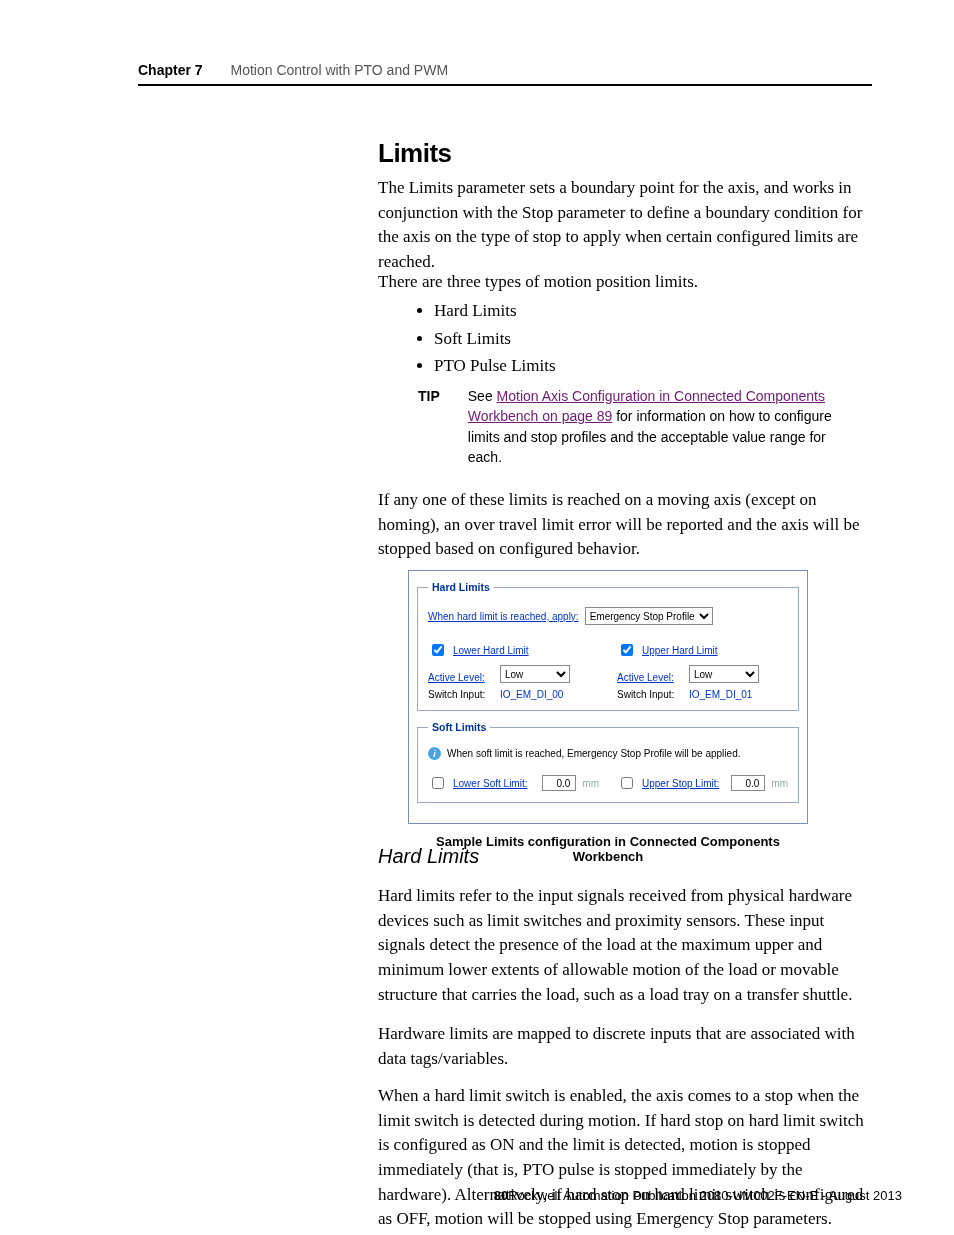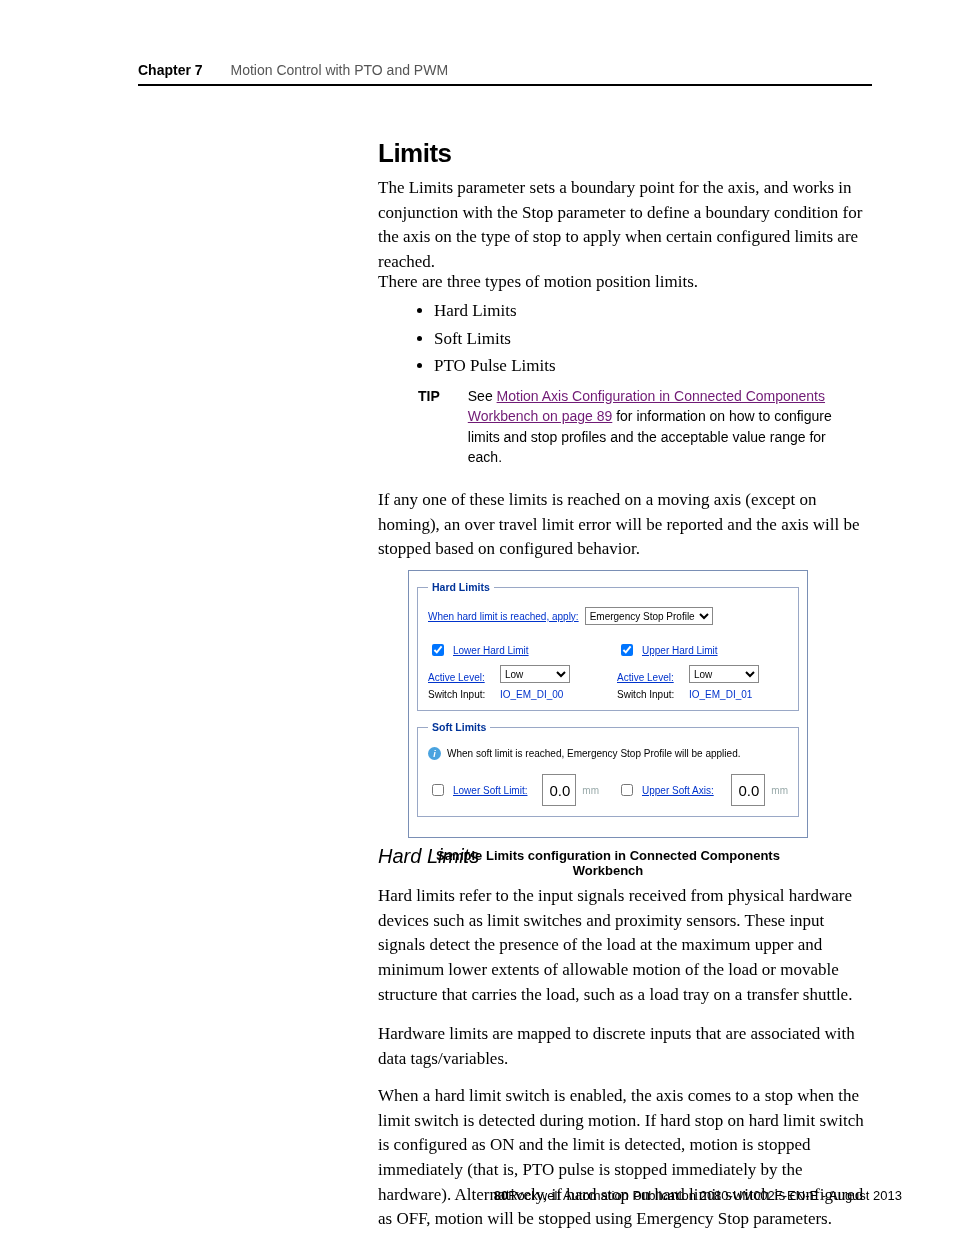--- a/index.html
+++ b/index.html
@@ -28,21 +28,21 @@
 
   
   .shotwrap { position: absolute; left: 380px; top: 570px; width: 400px; }
   .shot { width: 400px; border: 1px solid #7a8fb5; background: #fff; font-family: "Segoe UI", Tahoma, Arial, sans-serif; font-size: 10px; color: #000; padding: 6px 8px 10px 8px; box-sizing: border-box; }
   .shot .wintitle { color: #224; font-size: 10.5px; padding-bottom: 4px; }
   .shot fieldset { border: 1px solid #9aa8c6; margin: 4px 0 10px 0; padding: 8px 10px 10px 10px; }
   .shot legend { color: #003399; font-weight: 700; font-size: 10.5px; padding: 0 4px; }
   .shot .row { display: flex; align-items: center; gap: 6px; margin-top: 6px; }
   .shot label.link { color: #0033cc; text-decoration: underline; text-underline-offset: 1px; }
   .shot select { font-size: 10px; height: 18px; border: 1px solid #888; background: #fff; }
-  .shot input[type="text"] { font-size: 15px; height: 32px; border: 1px solid #888; background: #fff; padding: 0 5px; box-sizing: border-box; }
+  .shot input[type="text"] { font-size: 10px; height: 16px; border: 1px solid #888; background: #fff; padding: 0 5px; box-sizing: border-box; }
   .shot .halves { display: flex; gap: 18px; }
   .shot .half { flex: 1; }
   .shot .kv { display: flex; align-items: flex-end; margin-top: 6px; }
   .shot .kv .k { width: 72px; color: #0033cc; text-decoration: underline; }
   .shot .infoicon { display: inline-flex; width: 13px; height: 13px; border-radius: 50%; background: #4aa3df; color: #fff; align-items: center; justify-content: center; font-weight: 700; font-size: 9px; font-style: italic; }
   .shot .disabledtxt { color: #9aa; }
   .shot input[type="checkbox"] { width: 12px; height: 12px; }
 
   .caption { font-family: Arial, Helvetica, sans-serif; font-weight: 700; font-size: 13px; text-align: center; margin-top: 10px; }
 
@@ -136,21 +136,21 @@
         </div>
         <div class="halves" style="margin-top:8px;">
           <div class="half row">
             <input type="checkbox" style="">
             <label class="link" style="flex:1;">Lower Soft Limit:</label>
             <input type="text" style="width: 34px; text-align: right;" readonly="" value="0.0">
             <span class="disabledtxt">mm</span>
           </div>
           <div class="half row">
             <input type="checkbox" style="">
-            <label class="link" style="flex:1;">Upper Soft Axis:</label>
+            <label class="link" style="flex:1;">Upper Stop Limit:</label>
             <input type="text" style="width: 34px; text-align: right;" readonly="" value="0.0">
             <span class="disabledtxt">mm</span>
           </div>
         </div>
       </fieldset>
     </div>
     <div class="caption">Sample Limits configuration in Connected Components Workbench</div>
   </div>
 
   <div class="col h3i" style="top:845px;">Hard Limits</div>

